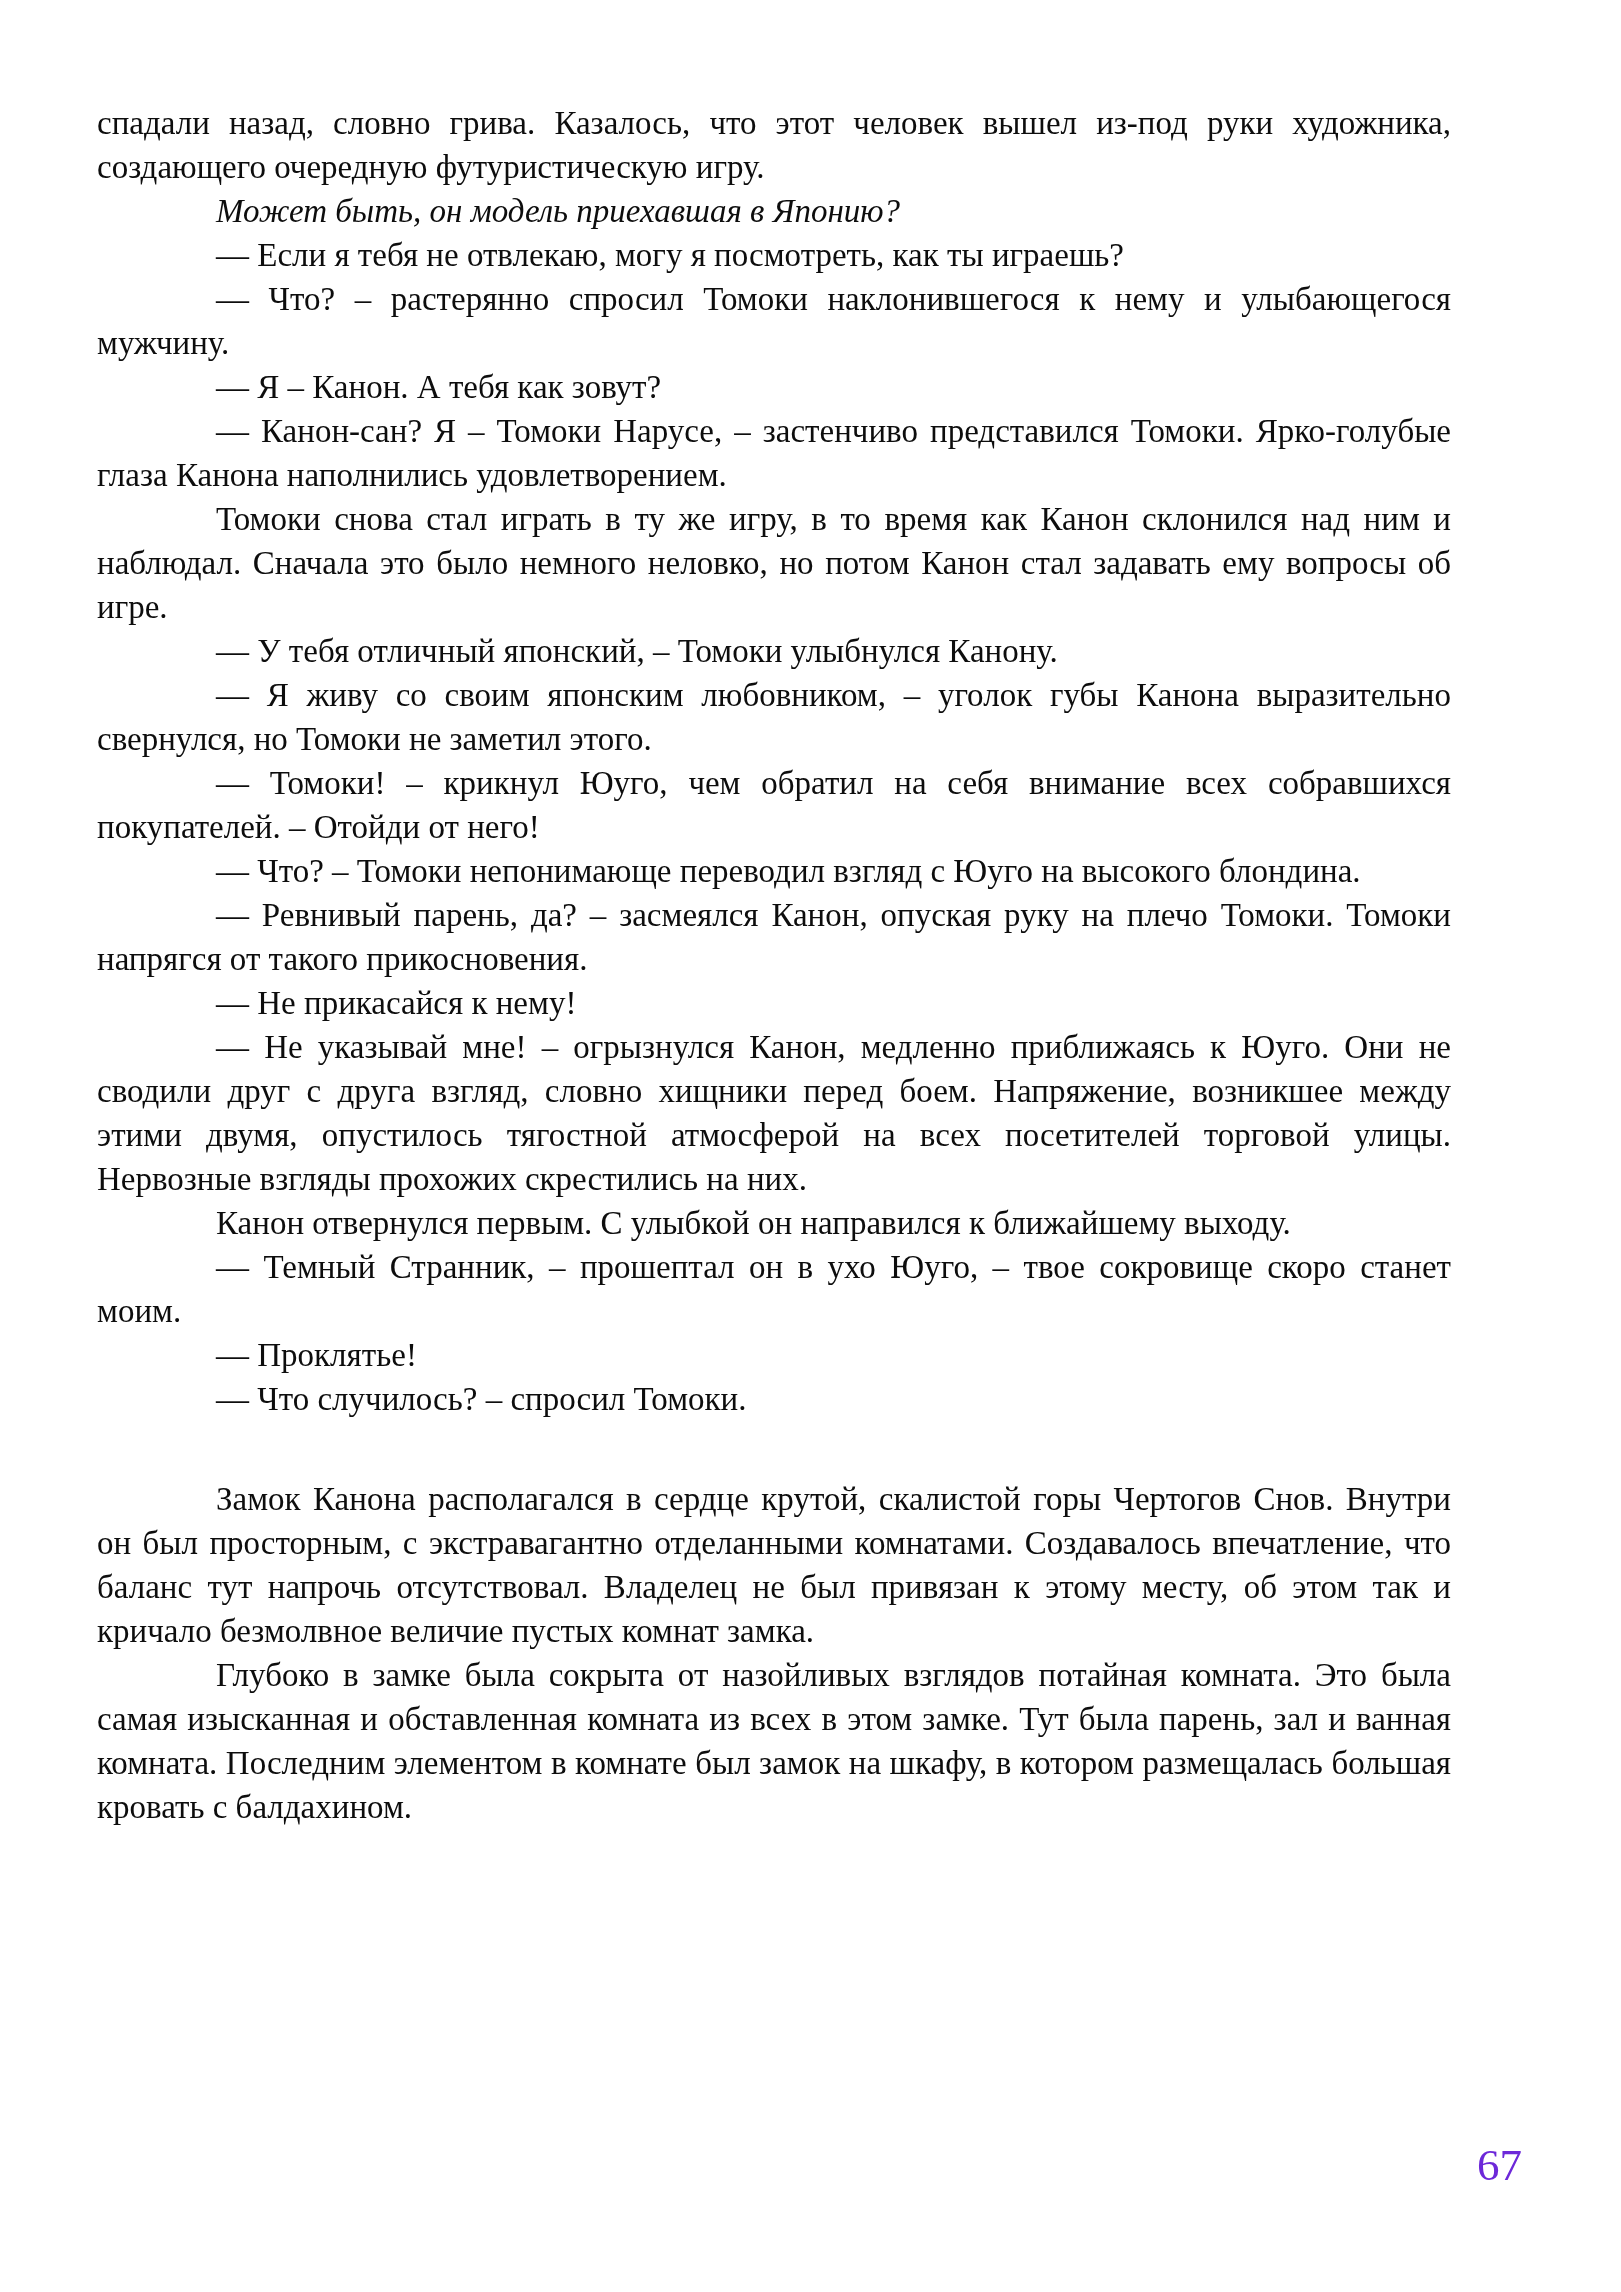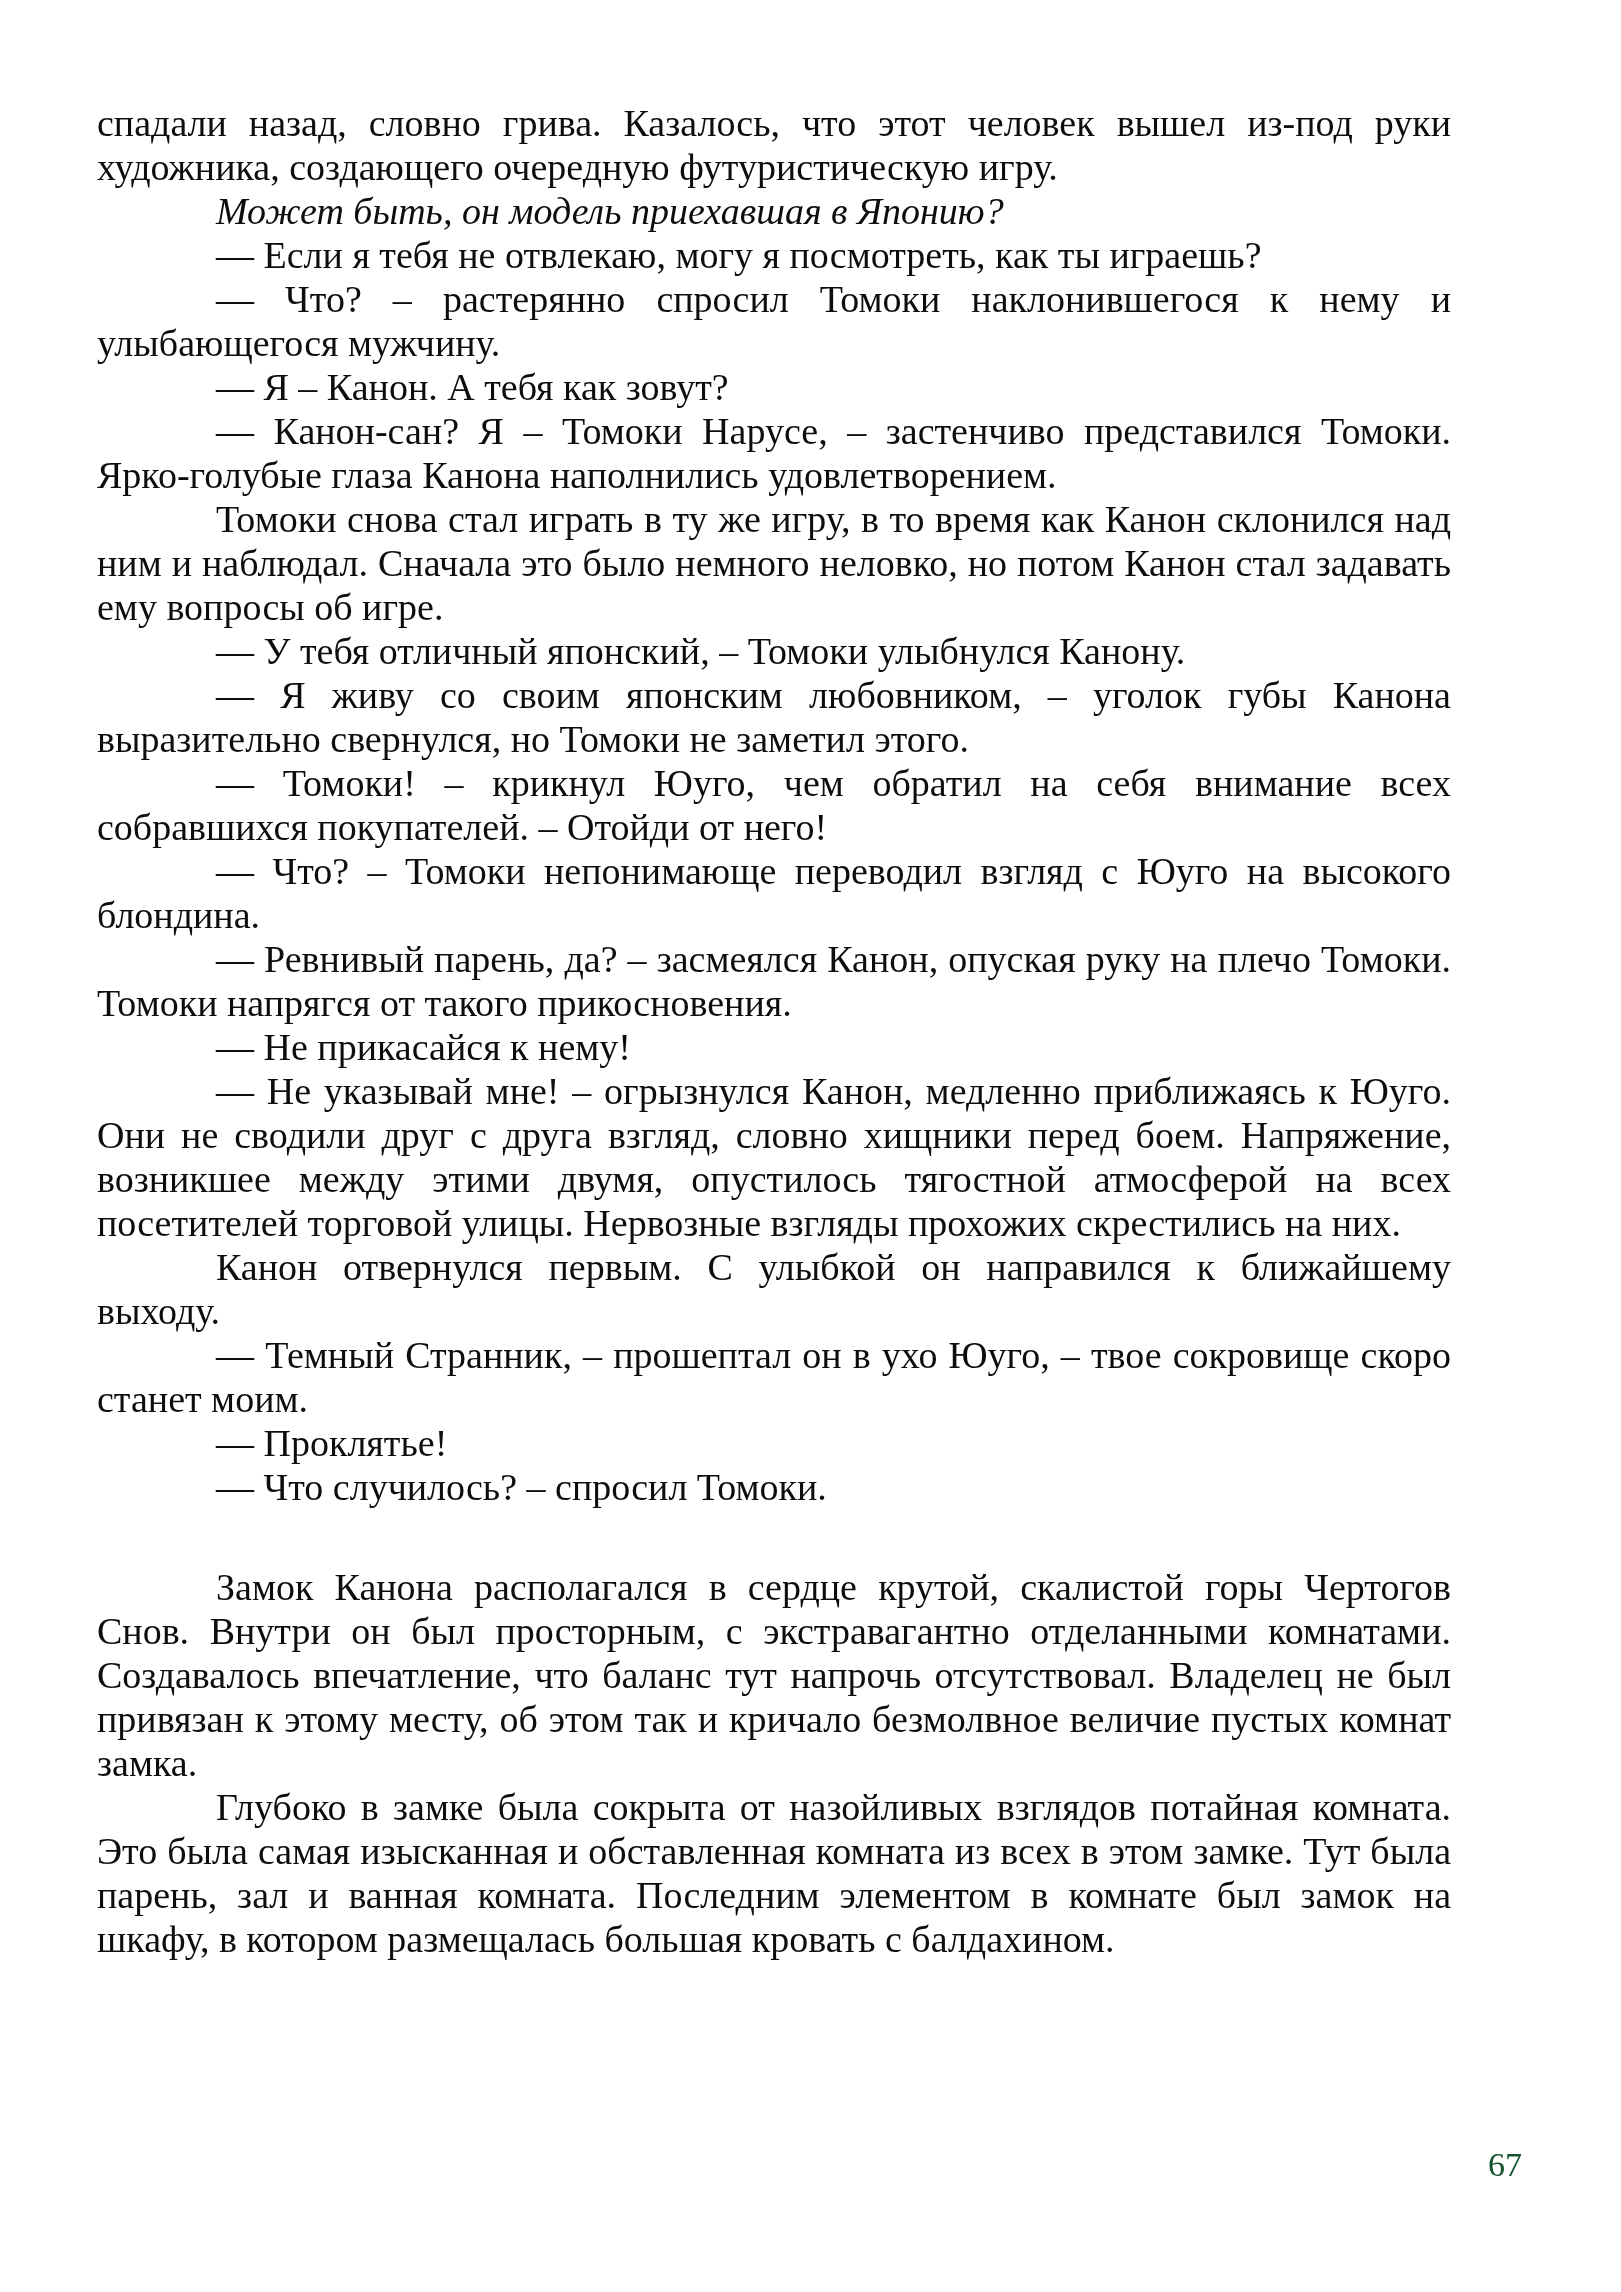--- a/index.html
+++ b/index.html
@@ -13,21 +13,21 @@
     height: 2293px;
     background: #ffffff;
     overflow: hidden;
   }
   .text-block {
     position: absolute;
     left: 97px;
     top: 101px;
     width: 1354px;
     font-family: "Liberation Serif", "DejaVu Serif", serif;
-    font-size: 38px;
+    font-size: 33px;
     line-height: 44px;
     color: #0d0d0d;
     text-align: justify;
     text-justify: inter-word;
   }
   .text-block p {
     margin: 0;
     padding: 0;
     text-indent: 119px;
   }
@@ -38,23 +38,23 @@
     font-style: italic;
   }
   .text-block p.section-gap {
     margin-top: 56px;
   }
   .page-number {
     position: absolute;
     top: 2143px;
     right: 99px;
     font-family: "Liberation Serif", "DejaVu Serif", serif;
-    font-size: 34px;
+    font-size: 45px;
     line-height: 44px;
-    color: #14532d;
+    color: #6d28d9;
   }
 </style>
 </head>
 <body>
 
 <div class="page">
   <div class="text-block">
     <p class="no-indent">спадали назад, словно грива. Казалось, что этот человек вышел из-под руки художника, создающего очередную футуристическую игру.</p>
     <p class="thought">Может быть, он модель приехавшая в Японию?</p>
     <p>— Если я тебя не отвлекаю, могу я посмотреть, как ты играешь?</p>

